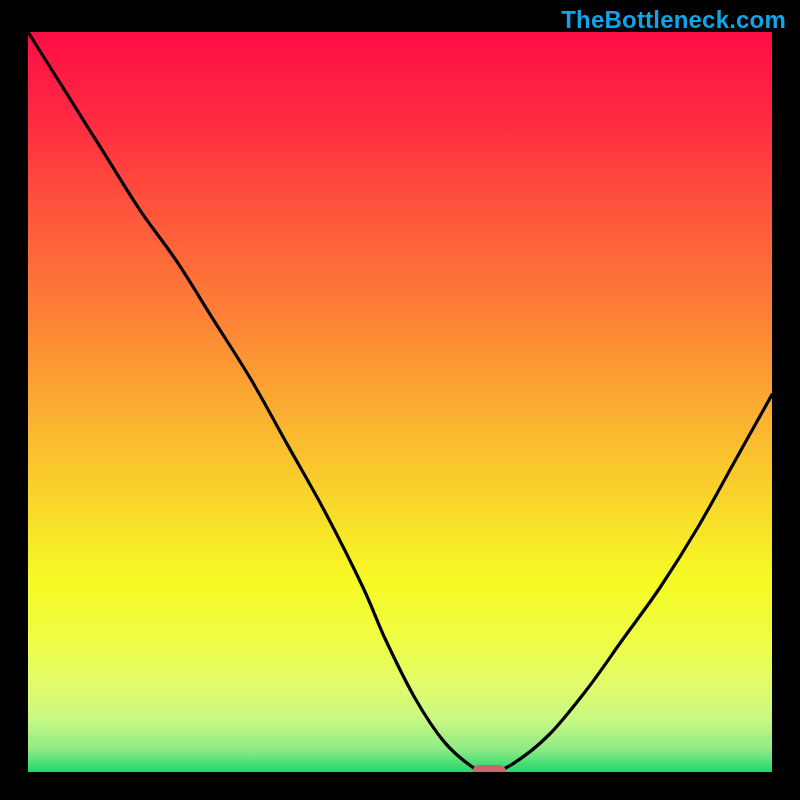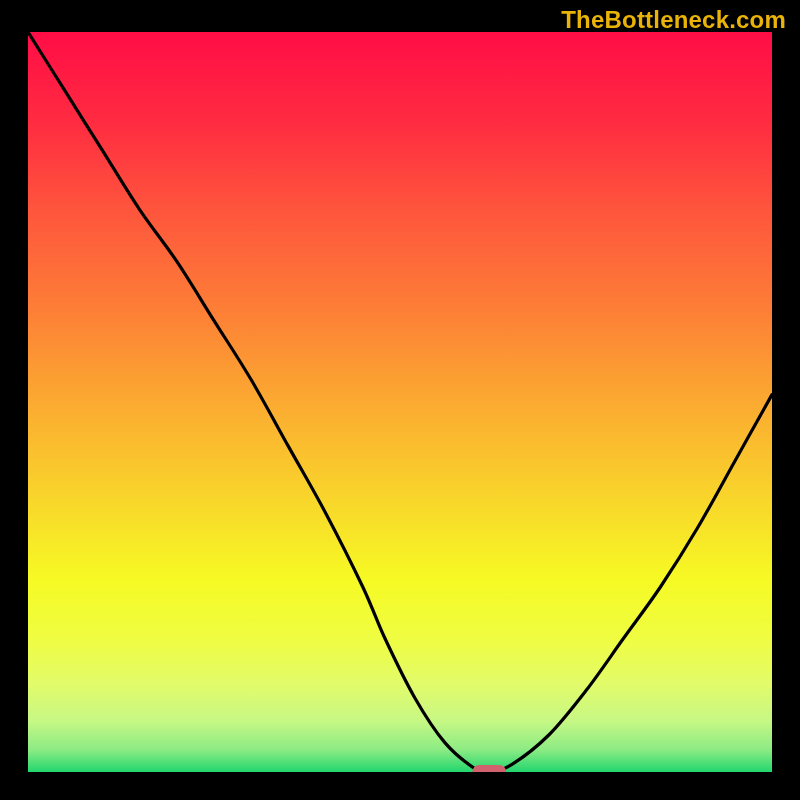--- a/index.html
+++ b/index.html
@@ -16,21 +16,21 @@
     height: 800px;
     background: #000;
   }
   .watermark {
     position: absolute;
     top: 6px;
     right: 14px;
     font-family: Arial, Helvetica, sans-serif;
     font-size: 24px;
     font-weight: 600;
-    color: #eab308;
+    color: #0ea5e9;
     z-index: 5;
     letter-spacing: 0.2px;
   }
   .plot {
     position: absolute;
     left: 28px;
     top: 32px;
     width: 744px;
     height: 740px;
     overflow: hidden;

